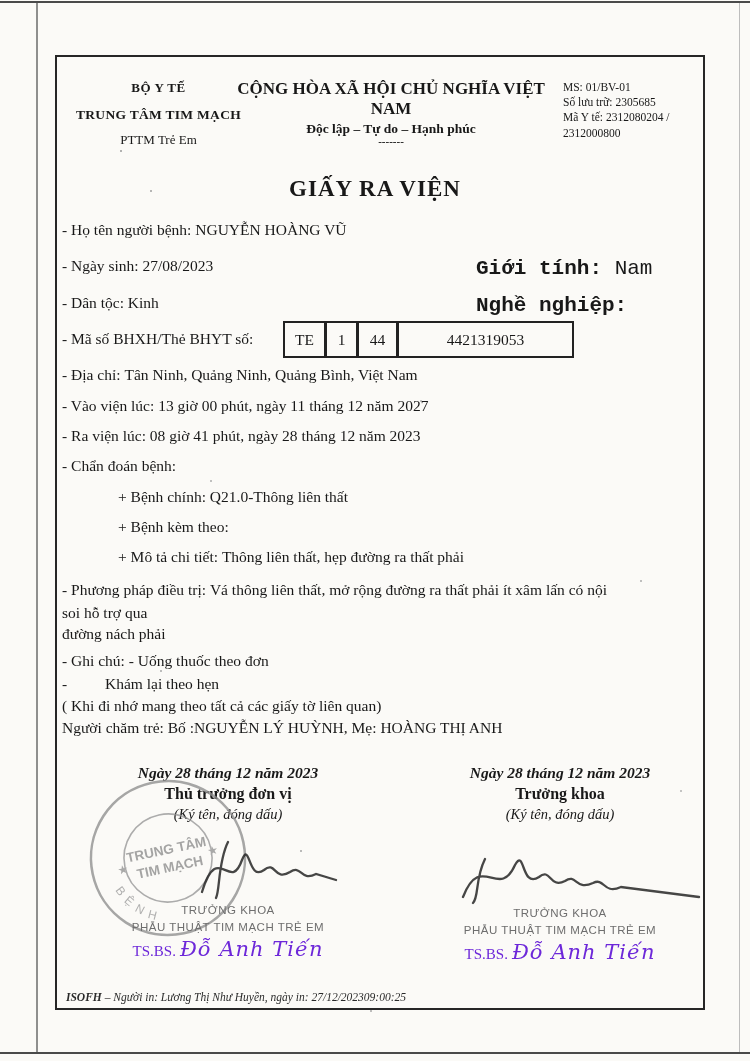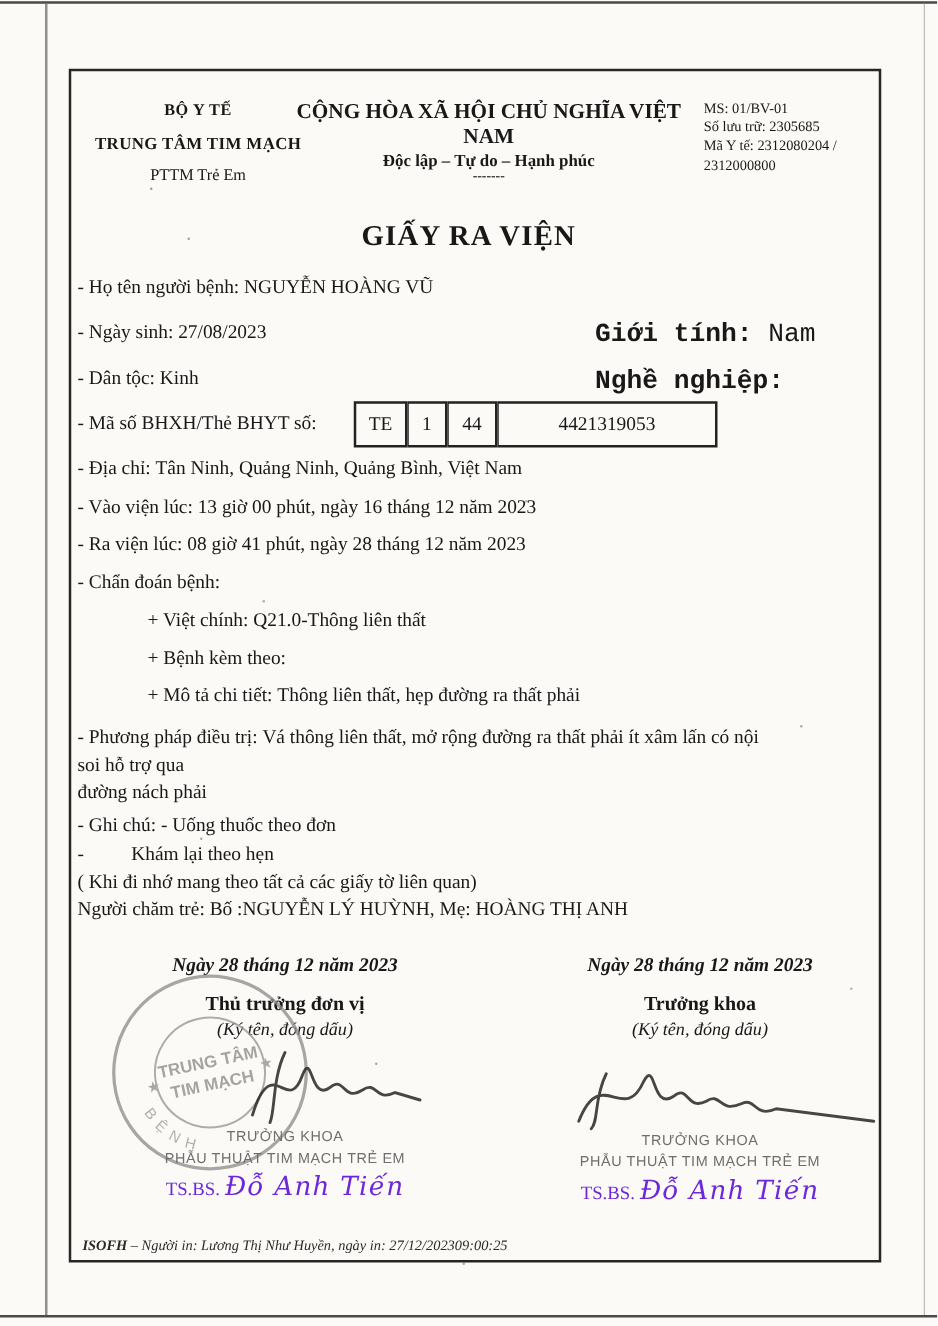--- a/index.html
+++ b/index.html
@@ -37,21 +37,21 @@
   .indent{left:118px;}
 
   .bhyt-table{position:absolute;left:283px;top:321px;height:37px;display:flex;}
   .bhyt-cell{border:2px solid #222;border-left-width:1px;box-sizing:border-box;
     display:flex;align-items:center;justify-content:center;font-size:15.5px;}
   .bhyt-cell:first-child{border-left-width:2px;}
   .c0{width:43px;} .c1{width:32px;} .c2{width:40px;} .c3{width:176px;}
 
   .sig-block{position:absolute;text-align:center;}
   .sig-date{font-style:italic;font-weight:600;font-size:15.5px;}
-  .sig-role{font-weight:bold;font-size:16px;margin-top:13px;}
+  .sig-role{font-weight:bold;font-size:16px;margin-top:3px;}
   .sig-note{font-style:italic;font-size:14.5px;margin-top:3px;}
   .sig-gray{position:absolute;text-align:center;color:#6e6e6e;}
   .sig-gray .g1,.sig-gray .g2{font-family:"Liberation Sans","DejaVu Sans",sans-serif;
     font-size:11.5px;letter-spacing:.5px;line-height:1.45;}
   .sig-gray .g3{margin-top:2px;color:#6d28d9;}
   .sig-prefix{font-size:15px;}
   .script-name{font-style:italic;font-size:21px;font-family:"DejaVu Serif",serif;letter-spacing:1px;}
 
   .stamp{position:absolute;left:86px;top:776px;width:164px;height:164px;
     transform:rotate(-12deg);opacity:.78;}
@@ -123,33 +123,33 @@
     <div class="bhyt-cell c1">1</div>
     <div class="bhyt-cell c2">44</div>
     <div class="bhyt-cell c3">4421319053</div>
   </div>
 
   <div class="line" style="top:366px">
     <b>- Địa chỉ:</b>&nbsp;<span>Tân Ninh, Quảng Ninh, Quảng Bình, Việt Nam</span>
   </div>
 
   <div class="line" style="top:397px">
-    <b>- Vào viện lúc:</b>&nbsp;<span>13 giờ 00 phút, ngày 16 tháng 12 năm 2023</span>
+    <b>- Vào viện lúc:</b>&nbsp;<span>13 giờ 00 phút, ngày 11 tháng 12 năm 2027</span>
   </div>
 
   <div class="line" style="top:427px">
     <b>- Ra viện lúc:</b>&nbsp;<span>08 giờ 41 phút, ngày 28 tháng 12 năm 2023</span>
   </div>
 
   <div class="line" style="top:457px">
     <b>- Chẩn đoán bệnh:</b>
   </div>
 
   <div class="line indent" style="top:488px">
-    <b>+ Việt chính:</b>&nbsp;<b>Q21.0-Thông liên thất</b>
+    <b>+ Bệnh chính:</b>&nbsp;<b>Q21.0-Thông liên thất</b>
   </div>
 
   <div class="line indent" style="top:518px">
     <b>+ Bệnh kèm theo:</b>
   </div>
 
   <div class="line indent" style="top:548px">
     <b>+ Mô tả chi tiết:</b>&nbsp;<span>Thông liên thất, hẹp đường ra thất phải</span>
   </div>
 

